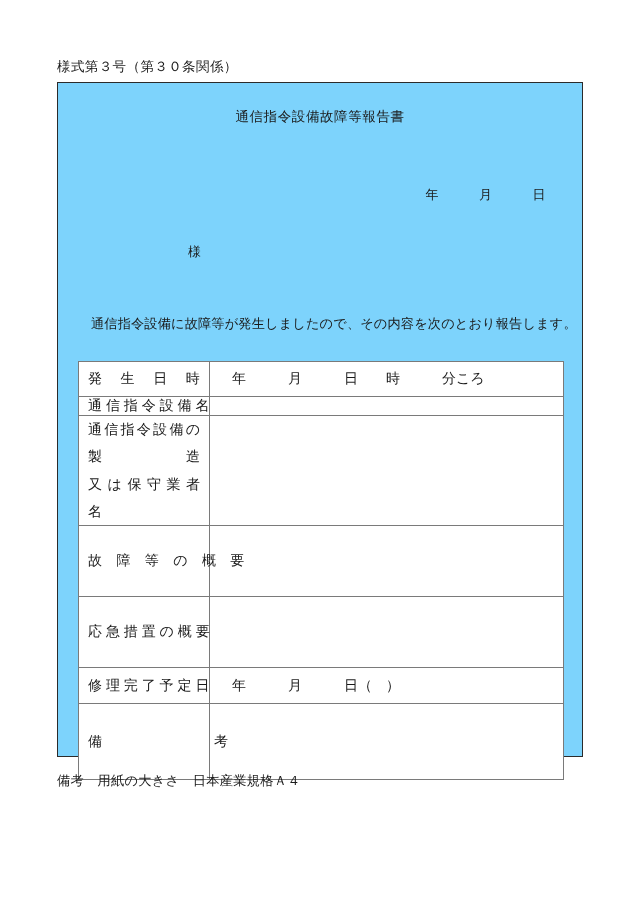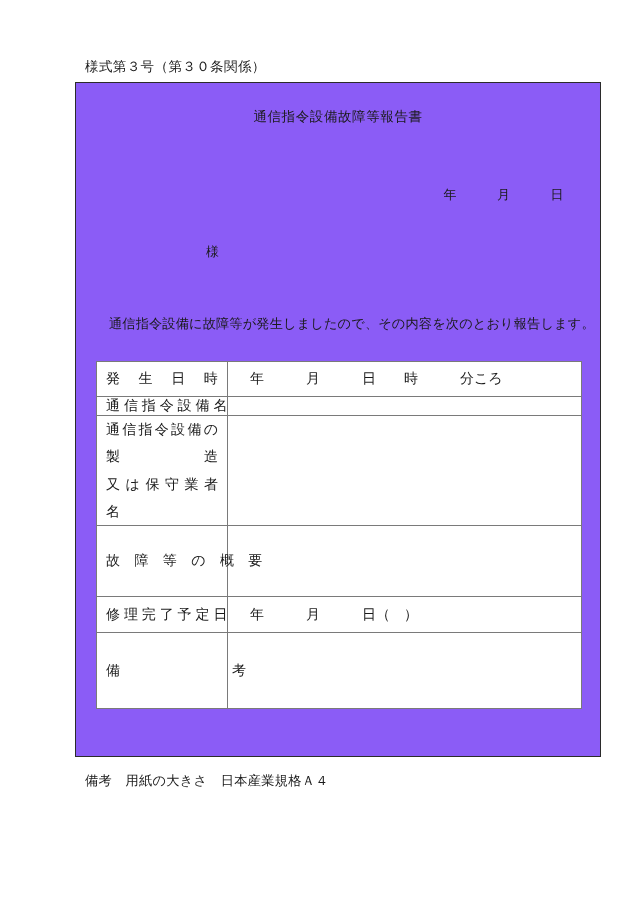--- a/index.html
+++ b/index.html
@@ -15,44 +15,43 @@
     font-family: "Liberation Serif", "DejaVu Serif", serif;
     color: #1a1a1a;
     -webkit-font-smoothing: antialiased;
   }
 
   
   .page {
     position: absolute;
     inset: 0;
     background: #ffffff;
-    margin-left: 28px;
   }
 
   
   .form-number {
     position: absolute;
     left: 57px;
     top: 58px;
     font-size: 13.5px;
     letter-spacing: 0.4px;
     white-space: pre;
     color: #1a1a1a;
   }
 
   
   .frame {
     position: absolute;
-    left: 47px;
+    left: 57px;
     top: 82px;
     width: 526px;
     height: 675px;
     border: 1.3px solid #2b2b2b;
     box-sizing: border-box;
-    background: #8b5cf6;
+    background: #7dd3fc;
   }
 
   
   .doc-title {
     position: absolute;
     left: 0;
     right: 0;
     top: 25px;
     text-align: center;
     font-size: 13.5px;
@@ -204,20 +203,26 @@
           <td class="value"></td>
         </tr>
 
         <tr class="r-h71">
           <td class="label">
             <span class="lbl-spread">故　障　等　の　概　要</span>
           </td>
           <td class="value"></td>
         </tr>
 
+        <tr class="r-h71b">
+          <td class="label">
+            <span class="lbl-spread">応 急 措 置 の 概 要</span>
+          </td>
+          <td class="value"></td>
+        </tr>
 
         <tr class="r-h36">
           <td class="label">
             <span class="lbl-spread">修 理 完 了 予 定 日</span>
           </td>
           <td class="value">年　　　月　　　日（　）</td>
         </tr>
 
         <tr class="r-h76">
           <td class="label">

